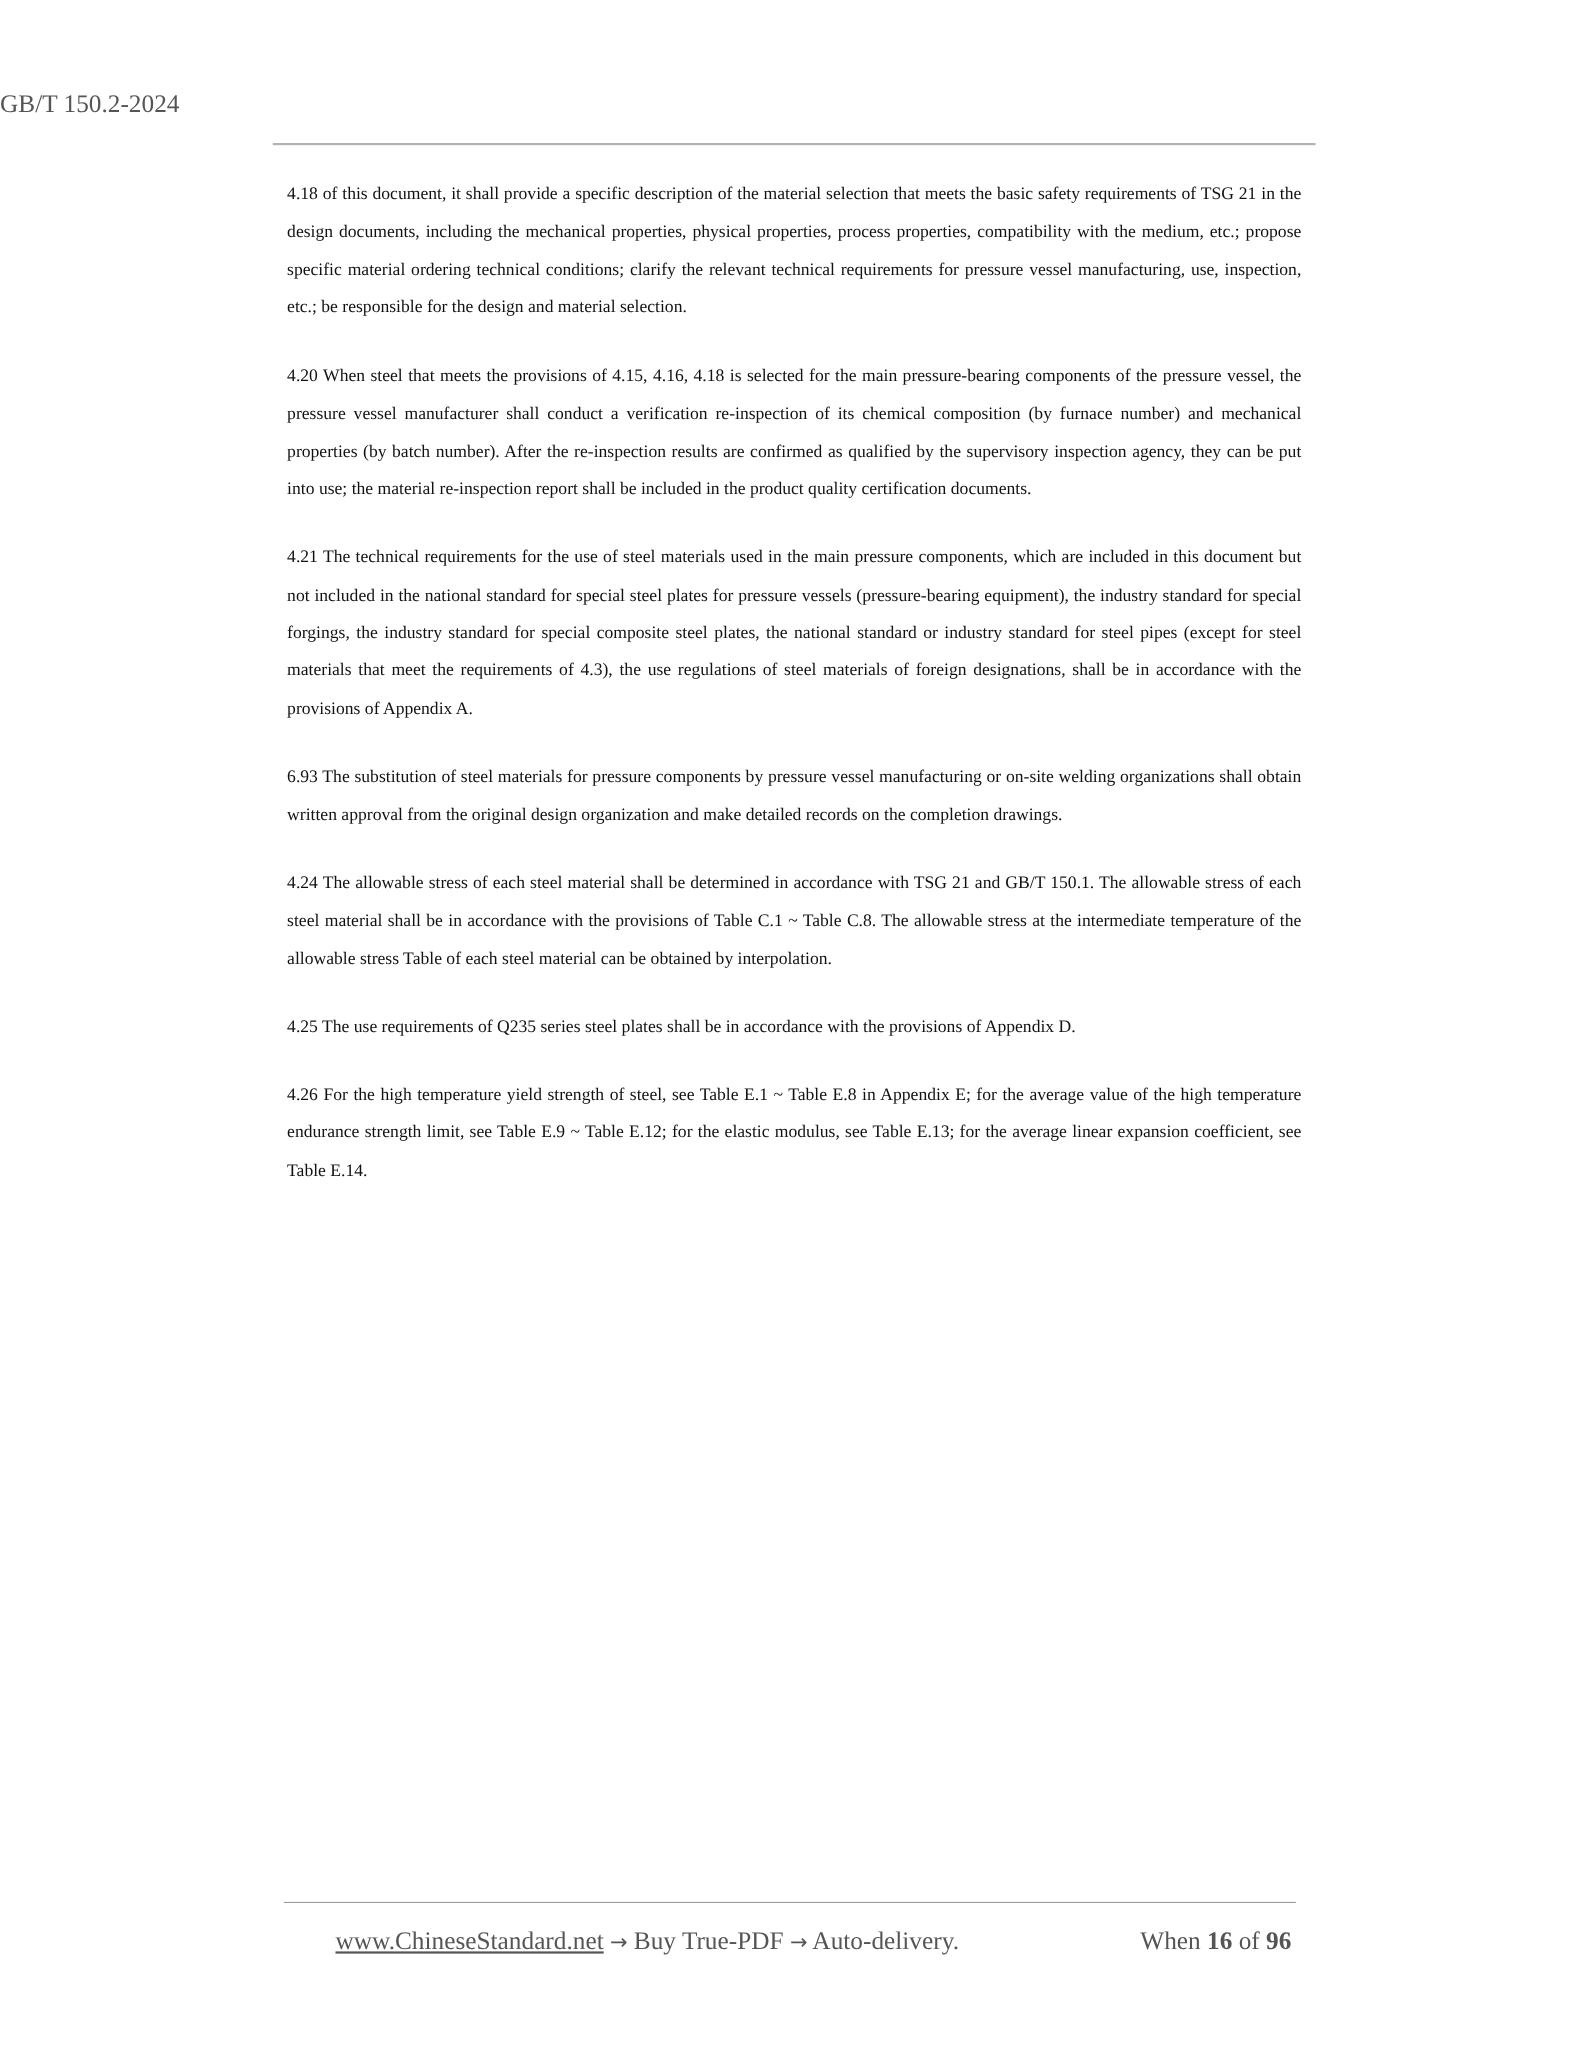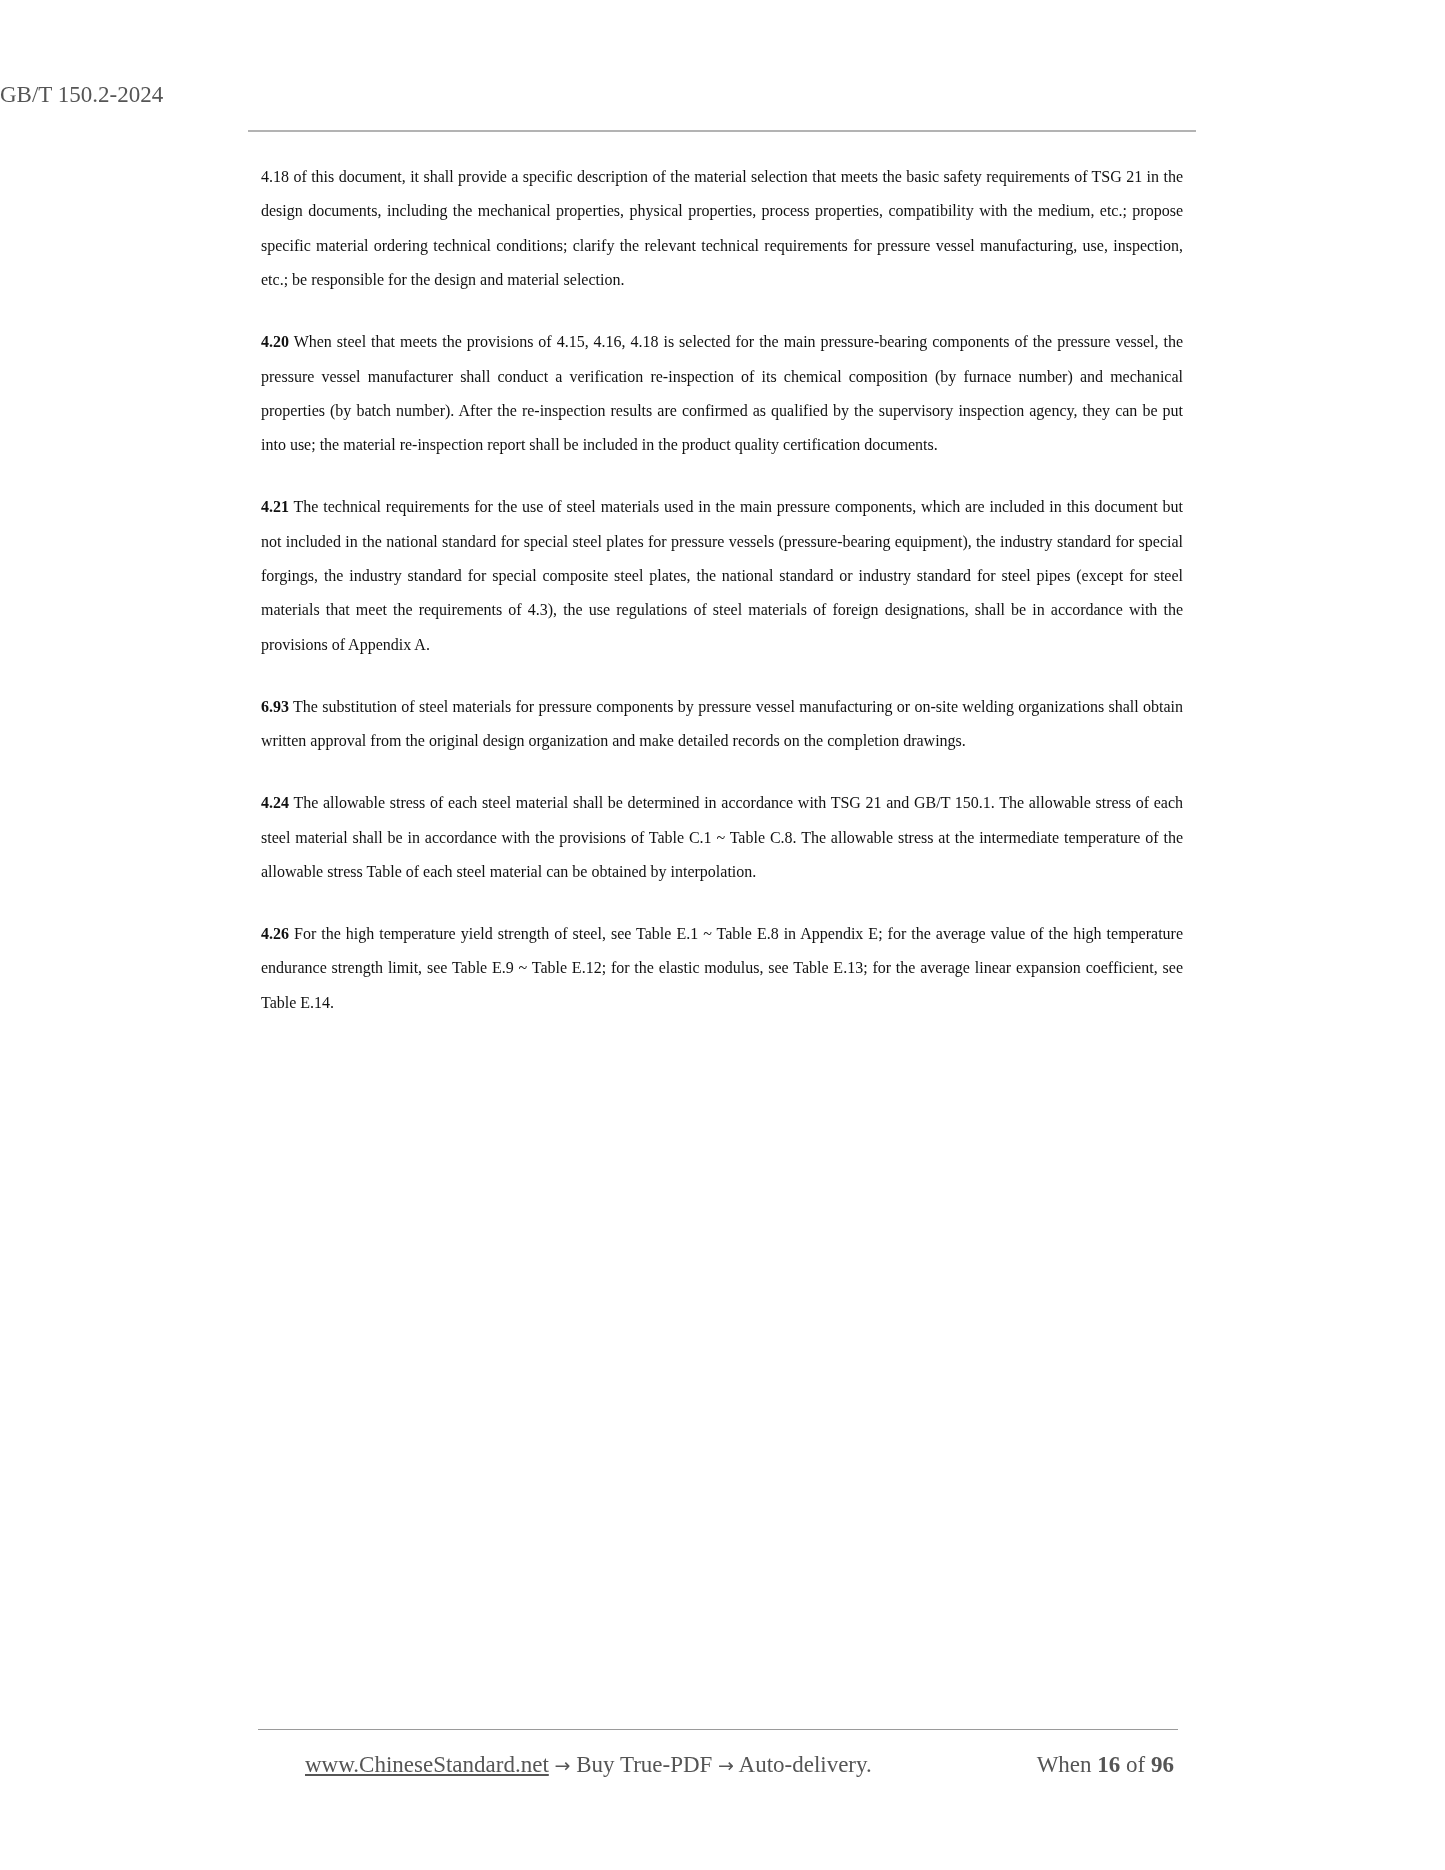--- a/index.html
+++ b/index.html
@@ -5,21 +5,21 @@
   html, body { margin: 0; padding: 0; background: #ffffff; }
   body { width: 1445px; height: 1870px; position: relative; overflow: hidden;
          font-family: "Liberation Serif", serif; color: #111; }
   .header-title { position: absolute; top: 82px; left: 0; width: 1445px; text-align: left;
                   font-size: 23px; color: #555; line-height: 26px; }
   .header-rule { position: absolute; top: 130px; left: 248px; width: 948px; height: 0;
                  border-top: 2px solid #b3b3b3; }
   .body { position: absolute; top: 160px; left: 261px; width: 922px; }
   .para { margin: 0 0 27.5px 0; font-size: 16px; line-height: 34.4px; text-align: justify;
           text-align-last: left; }
-  .para .num { font-weight: bold; }
+  .para .num { font-weight: normal; }
   .footer-rule { position: absolute; top: 1729px; left: 258px; width: 920px; height: 0;
                  border-top: 1.5px solid #9a9a9a; }
   .footer { position: absolute; top: 1752px; left: 261px; width: 913px; font-size: 23px;
             color: #555; line-height: 26px; }
   .footer-left { position: absolute; left: 0; top: 0; white-space: nowrap; }
   .footer-left a { color: #555; text-decoration: underline; margin-left: 44px; }
   .footer-right { position: absolute; right: 0; top: 0; white-space: nowrap; }
   .footer-right b { font-weight: bold; }
   .arrow { font-family: "DejaVu Sans", sans-serif; font-size: 19px; }
 </style>
@@ -28,20 +28,21 @@
 
 <div class="header-title">GB/T 150.2-2024</div>
 <div class="header-rule"></div>
 
 <div class="body">
   <p class="para"><span>4.18 of this document, it shall provide a specific description of the material selection that meets the basic safety requirements of TSG 21 in the design documents, including the mechanical properties, physical properties, process properties, compatibility with the medium, etc.; propose specific material ordering technical conditions; clarify the relevant technical requirements for pressure vessel manufacturing, use, inspection, etc.; be responsible for the design and material selection.</span></p>
   <p class="para"><span class="num">4.20</span> <span>When steel that meets the provisions of 4.15, 4.16, 4.18 is selected for the main pressure-bearing components of the pressure vessel, the pressure vessel manufacturer shall conduct a verification re-inspection of its chemical composition (by furnace number) and mechanical properties (by batch number). After the re-inspection results are confirmed as qualified by the supervisory inspection agency, they can be put into use; the material re-inspection report shall be included in the product quality certification documents.</span></p>
   <p class="para"><span class="num">4.21</span> <span>The technical requirements for the use of steel materials used in the main pressure components, which are included in this document but not included in the national standard for special steel plates for pressure vessels (pressure-bearing equipment), the industry standard for special forgings, the industry standard for special composite steel plates, the national standard or industry standard for steel pipes (except for steel materials that meet the requirements of 4.3), the use regulations of steel materials of foreign designations, shall be in accordance with the provisions of Appendix A.</span></p>
   <p class="para"><span class="num">6.93</span> <span>The substitution of steel materials for pressure components by pressure vessel manufacturing or on-site welding organizations shall obtain written approval from the original design organization and make detailed records on the completion drawings.</span></p>
   <p class="para"><span class="num">4.24</span> <span>The allowable stress of each steel material shall be determined in accordance with TSG 21 and GB/T 150.1. The allowable stress of each steel material shall be in accordance with the provisions of Table C.1 ~ Table C.8. The allowable stress at the intermediate temperature of the allowable stress Table of each steel material can be obtained by interpolation.</span></p>
+  <p class="para"><span class="num">4.25</span> <span>The use requirements of Q235 series steel plates shall be in accordance with the provisions of Appendix D.</span></p>
   <p class="para"><span class="num">4.26</span> <span>For the high temperature yield strength of steel, see Table E.1 ~ Table E.8 in Appendix E; for the average value of the high temperature endurance strength limit, see Table E.9 ~ Table E.12; for the elastic modulus, see Table E.13; for the average linear expansion coefficient, see Table E.14.</span></p>
 </div>
 
 <div class="footer-rule"></div>
 <div class="footer">
   <div class="footer-left">
     <a>www.ChineseStandard.net</a>
     <span class="arrow">→</span>
     <span>Buy True-PDF</span>
     <span class="arrow">→</span>

